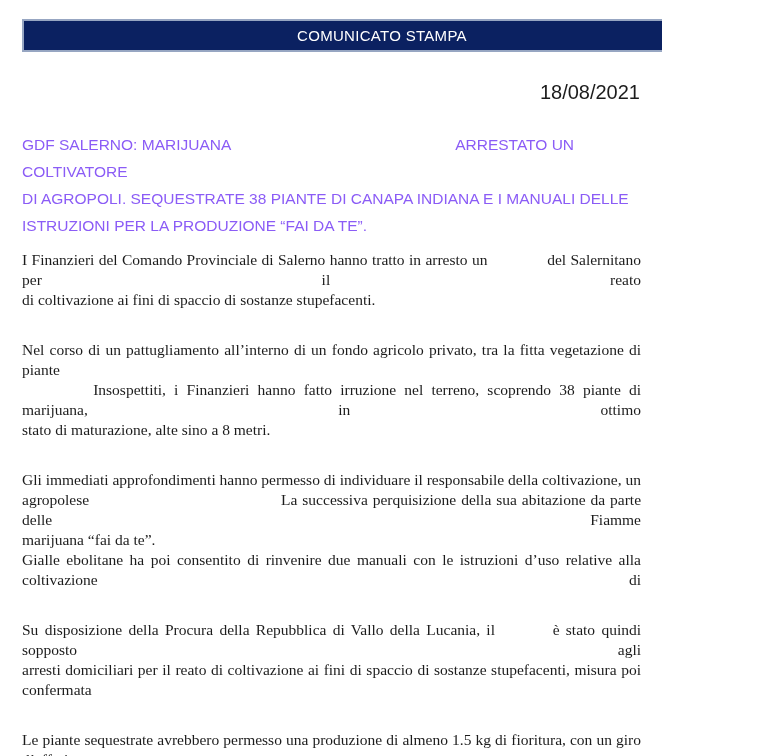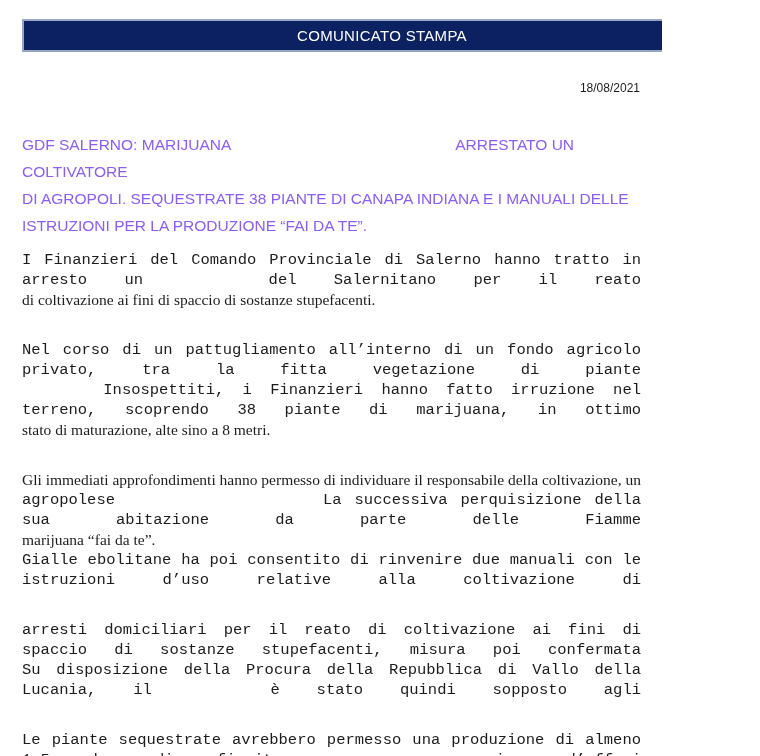--- a/index.html
+++ b/index.html
@@ -31,21 +31,21 @@
     font-size: 15px;
     letter-spacing: 0.3px;
   }
   .date-line {
     position: absolute;
     top: 81px;
     left: 22px;
     right: 22px;
     text-align: right;
     font-family: "Liberation Sans", sans-serif;
-    font-size: 12px;
+    font-size: 20px;
   }
   .title-block {
     position: absolute;
     top: 131px;
     left: 22px;
     right: 20px;
     font-family: "Liberation Sans", sans-serif;
     font-size: 15.5px;
     line-height: 27px;
     text-align: center;
@@ -54,21 +54,21 @@
   .body-block {
     position: absolute;
     top: 250px;
     left: 22px;
     right: 21px;
     font-size: 15.5px;
     line-height: 20px;
   }
   .paragraph { margin-bottom: 30px; }
   .text-line { text-align: left; }
-  .text-line.justify { text-align: justify; text-align-last: justify; font-family: Liberation Mono, monospace; }
+  .text-line.justify { text-align: justify; text-align-last: justify; }
   .gap { display: inline-block; height: 1px; vertical-align: baseline; }
 </style>
 </head>
 <body>
 
 <div class="page">
 
   <div class="banner">
     <span class="banner-label">COMUNICATO STAMPA</span>
   </div>
@@ -91,21 +91,21 @@
         <div class="text-line justify"><span class="gap" style="width: 63px;"></span> <span>Insospettiti, i Finanzieri hanno fatto irruzione nel terreno, scoprendo 38 piante di marijuana, in ottimo</span></div>
         <div class="text-line"><span>stato di maturazione, alte sino a 8 metri.</span></div>
       </div>
       <div class="paragraph">
         <div class="text-line"><span>Gli immediati approfondimenti hanno permesso di individuare il responsabile della coltivazione, un</span></div>
         <div class="text-line justify"><span>agropolese</span> <span class="gap" style="width: 182px;"></span> <span>La successiva perquisizione della sua abitazione da parte delle Fiamme</span></div>
         <div class="text-line"><span>marijuana “fai da te”.</span></div>
         <div class="text-line justify"><span>Gialle ebolitane ha poi consentito di rinvenire due manuali con le istruzioni d’uso relative alla coltivazione di</span></div>
       </div>
       <div class="paragraph">
+        <div class="text-line justify"><span>Su disposizione della Procura della Repubblica di Vallo della Lucania, il</span> <span class="gap" style="width: 45px;"></span> <span>è stato quindi sopposto agli</span></div>
         <div class="text-line justify"><span>arresti domiciliari per il reato di coltivazione ai fini di spaccio di sostanze stupefacenti, misura poi confermata</span></div>
-        <div class="text-line justify"><span>Su disposizione della Procura della Repubblica di Vallo della Lucania, il</span> <span class="gap" style="width: 45px;"></span> <span>è stato quindi sopposto agli</span></div>
       </div>
       <div class="paragraph">
         <div class="text-line justify"><span>Le piante sequestrate avrebbero permesso una produzione di almeno 1.5 kg di fioritura, con un giro d’affari</span></div>
       </div>
     </div>
 
 </div>
 
 </body></html>

